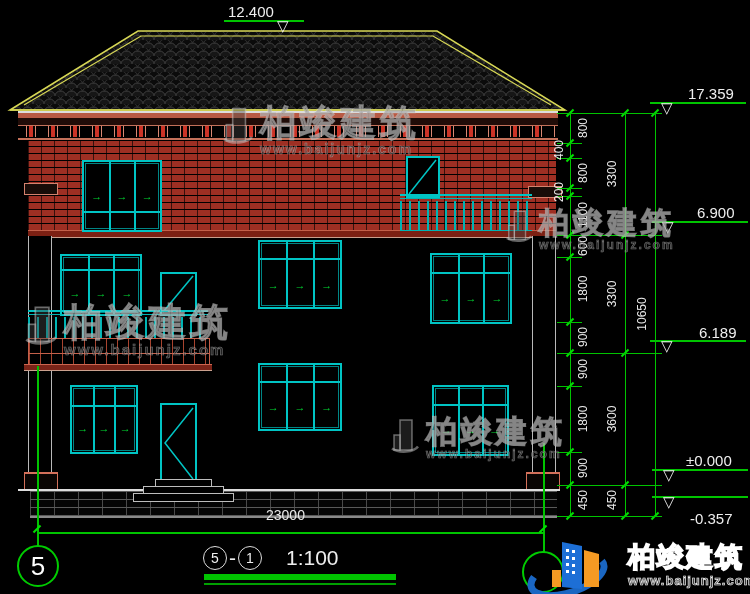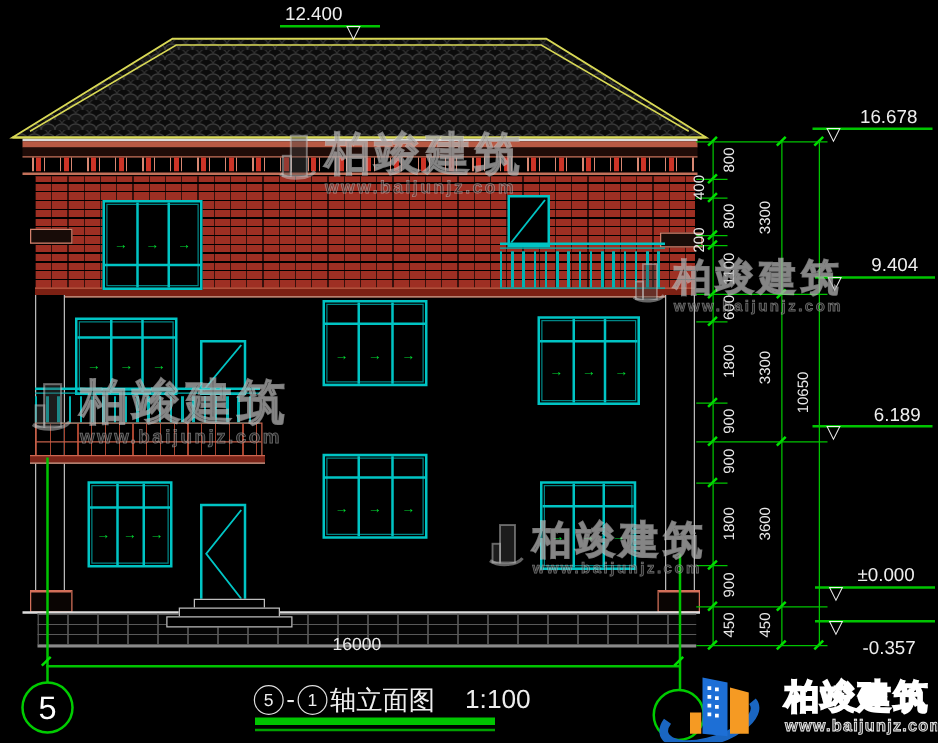--- a/index.html
+++ b/index.html
@@ -266,25 +266,25 @@
   <span class="vdim" style="left:583px;top:468px;">900</span>
   <span class="vdim" style="left:583px;top:500px;">450</span>
 
   <span class="vdim" style="left:612px;top:174px;">3300</span>
   <span class="vdim" style="left:612px;top:294px;">3300</span>
   <span class="vdim" style="left:612px;top:419px;">3600</span>
   <span class="vdim" style="left:612px;top:500px;">450</span>
 
   <span class="vdim" style="left:642px;top:314px;">10650</span>
 
-  <div class="lvltxt" style="left:688px;top:85px;">16.678</div>
+  <div class="lvltxt" style="left:688px;top:85px;">17.359</div>
   <div class="abs gline" style="left:650px;top:102px;width:96px;height:1.5px;"></div>
   <div class="tri" style="left:661px;top:101px;">▽</div>
 
-  <div class="lvltxt" style="left:697px;top:204px;">9.404</div>
+  <div class="lvltxt" style="left:697px;top:204px;">6.900</div>
   <div class="abs gline" style="left:652px;top:221px;width:96px;height:1.5px;"></div>
   <div class="tri" style="left:662px;top:220px;">▽</div>
 
   <div class="lvltxt" style="left:699px;top:324px;">6.189</div>
   <div class="abs gline" style="left:650px;top:340px;width:96px;height:1.5px;"></div>
   <div class="tri" style="left:661px;top:339px;">▽</div>
 
   <div class="lvltxt" style="left:686px;top:452px;">±0.000</div>
   <div class="abs gline" style="left:652px;top:469px;width:96px;height:1.5px;"></div>
   <div class="tri" style="left:663px;top:468px;">▽</div>
@@ -292,32 +292,31 @@
   <div class="abs gline" style="left:652px;top:496px;width:96px;height:1.5px;"></div>
   <div class="tri" style="left:663px;top:495px;">▽</div>
   <div class="lvltxt" style="left:690px;top:510px;">-0.357</div>
 
   <div class="abs gline" style="left:37px;top:366px;width:1.5px;height:182px;"></div>
   <div class="abs gline" style="left:543px;top:443px;width:1.5px;height:112px;"></div>
   <div class="abs gline" style="left:37px;top:532px;width:507px;height:1.5px;">
     <span class="htick" style="left:-5px;"></span>
     <span class="htick" style="left:501px;"></span>
   </div>
-  <div class="dimtxt" style="left:266px;top:507px;">16000</div>
+  <div class="dimtxt" style="left:266px;top:507px;">23000</div>
 
   <div class="bubble" style="left:17px;top:545px;width:38px;height:38px;font-size:26px;">
     <span>5</span>
   </div>
   <div class="bubble" style="left:522px;top:551px;width:38px;height:38px;z-index:1;"></div>
 
   <div class="titlerow" style="left:203px;top:546px;">
     <span class="tbubble">5</span>
     <span>-</span>
     <span class="tbubble">1</span>
-    <span>轴立面图</span>
     <span style="margin-left:22px;">1:100</span>
   </div>
   <div class="abs" style="left:204px;top:574px;width:192px;height:6px;background:#00c400;"></div>
   <div class="abs" style="left:204px;top:583px;width:192px;height:2px;background:#00a000;"></div>
 
   <div class="wm" style="left:222px;top:105px;">
     <svg width="32" height="50" viewBox="0 0 60 90">
         <g stroke="rgba(200,200,200,.5)" fill="rgba(70,70,70,.4)" stroke-width="3">
           <rect x="20" y="5" width="24" height="60"></rect>
           <rect x="8" y="35" width="12" height="30"></rect>

